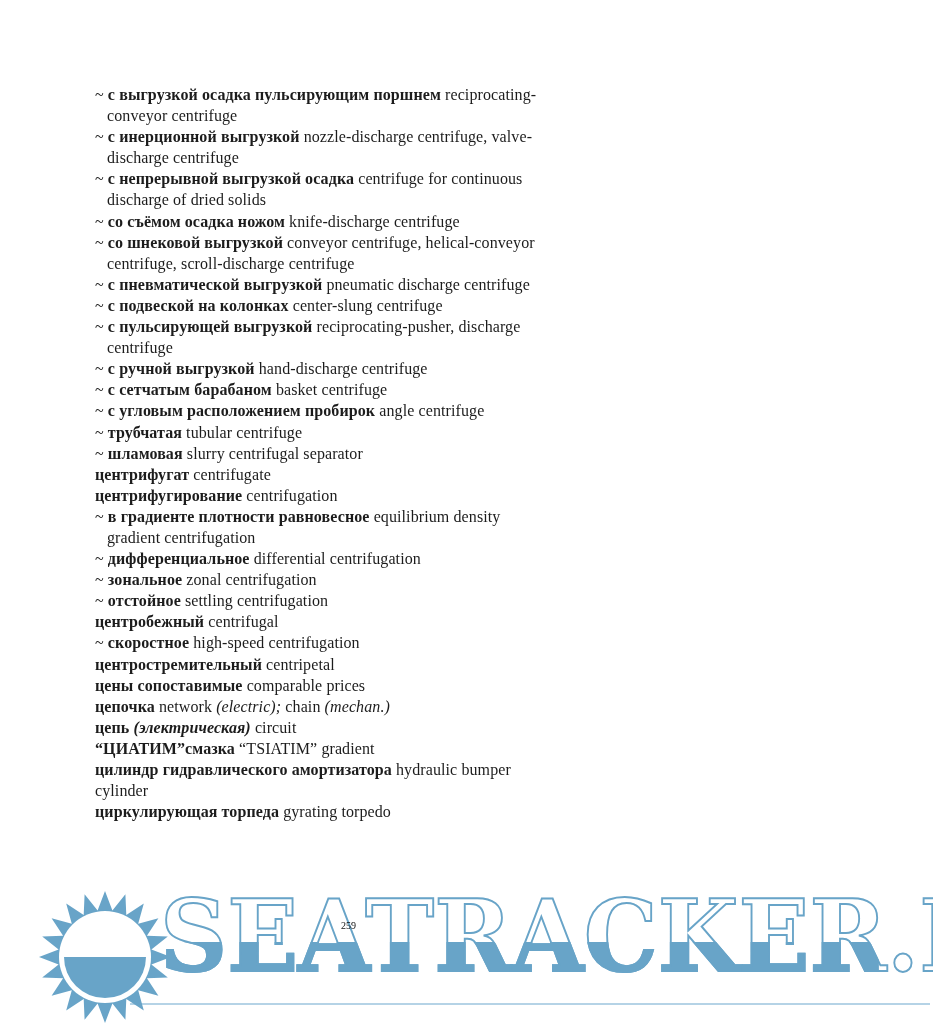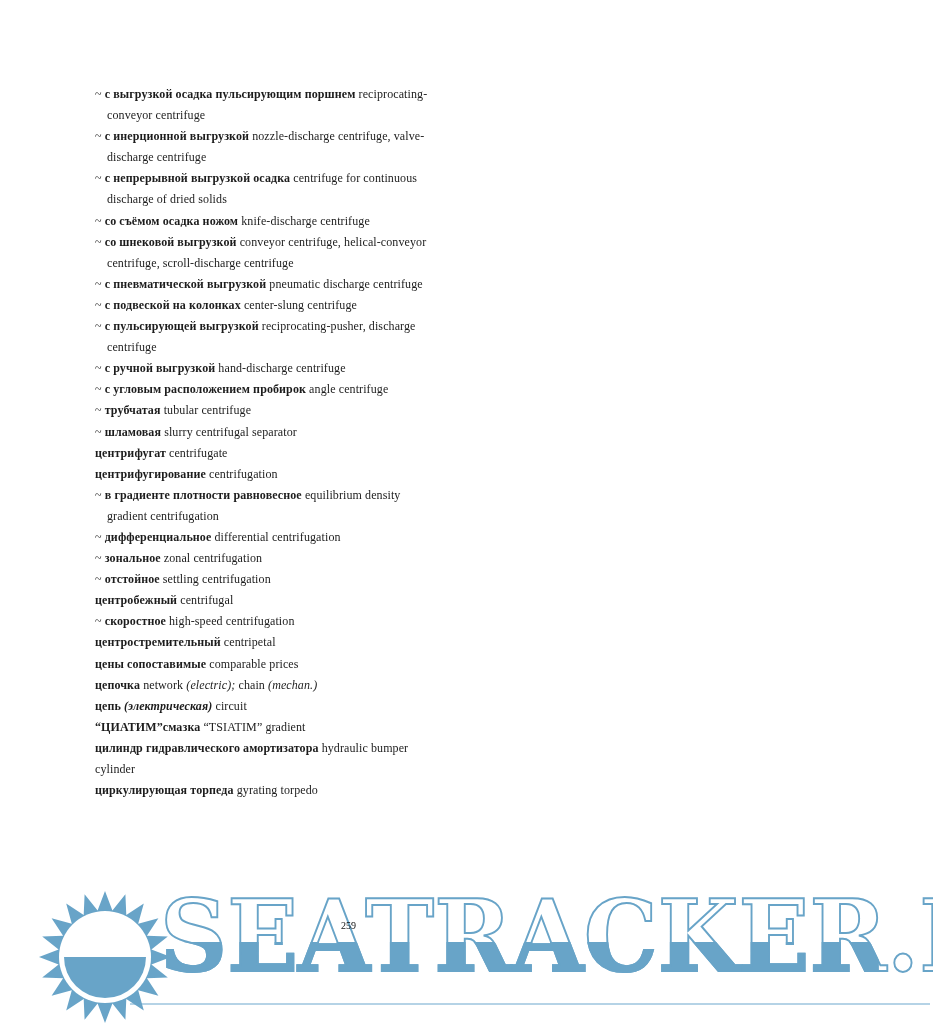--- a/index.html
+++ b/index.html
@@ -15,21 +15,21 @@
     overflow: hidden;
     font-family: "Liberation Serif", serif;
   }
   
   .dict-text {
     position: absolute;
     left: 95px;
     top: 84px;
     width: 530px;
     color: #1c1c1c;
-    font-size: 12px;
+    font-size: 16px;
     line-height: 21.1px;
     letter-spacing: 0.1px;
   }
   .line { white-space: nowrap; }
   .line.cont { padding-left: 12px; }
   .b  { font-weight: bold; }
   .i  { font-style: italic; text-align: center; }
 
   
   .watermark {
@@ -123,20 +123,21 @@
       <div class="line"><span>~ </span><span class="b">с непрерывной выгрузкой осадка</span><span> centrifuge for continuous</span></div>
       <div class="line cont"><span>discharge of dried solids</span></div>
       <div class="line"><span>~ </span><span class="b">со съёмом осадка ножом</span><span> knife-discharge centrifuge</span></div>
       <div class="line"><span>~ </span><span class="b">со шнековой выгрузкой</span><span> conveyor centrifuge, helical-conveyor</span></div>
       <div class="line cont"><span>centrifuge, scroll-discharge centrifuge</span></div>
       <div class="line"><span>~ </span><span class="b">с пневматической выгрузкой</span><span> pneumatic discharge centrifuge</span></div>
       <div class="line"><span>~ </span><span class="b">с подвеской на колонках</span><span> center-slung centrifuge</span></div>
       <div class="line"><span>~ </span><span class="b">с пульсирующей выгрузкой</span><span> reciprocating-pusher, discharge</span></div>
       <div class="line cont"><span>centrifuge</span></div>
       <div class="line"><span>~ </span><span class="b">с ручной выгрузкой</span><span> hand-discharge centrifuge</span></div>
+      <div class="line"><span>~ </span><span class="b">с сетчатым барабаном</span><span> basket centrifuge</span></div>
       <div class="line"><span>~ </span><span class="b">с угловым расположением пробирок</span><span> angle centrifuge</span></div>
       <div class="line"><span>~ </span><span class="b">трубчатая</span><span> tubular centrifuge</span></div>
       <div class="line"><span>~ </span><span class="b">шламовая</span><span> slurry centrifugal separator</span></div>
       <div class="line"><span class="b">центрифугат</span><span> centrifugate</span></div>
       <div class="line"><span class="b">центрифугирование</span><span> centrifugation</span></div>
       <div class="line"><span>~ </span><span class="b">в градиенте плотности равновесное</span><span> equilibrium density</span></div>
       <div class="line cont"><span>gradient centrifugation</span></div>
       <div class="line"><span>~ </span><span class="b">дифференциальное</span><span> differential centrifugation</span></div>
       <div class="line"><span>~ </span><span class="b">зональное</span><span> zonal centrifugation</span></div>
       <div class="line"><span>~ </span><span class="b">отстойное</span><span> settling centrifugation</span></div>

